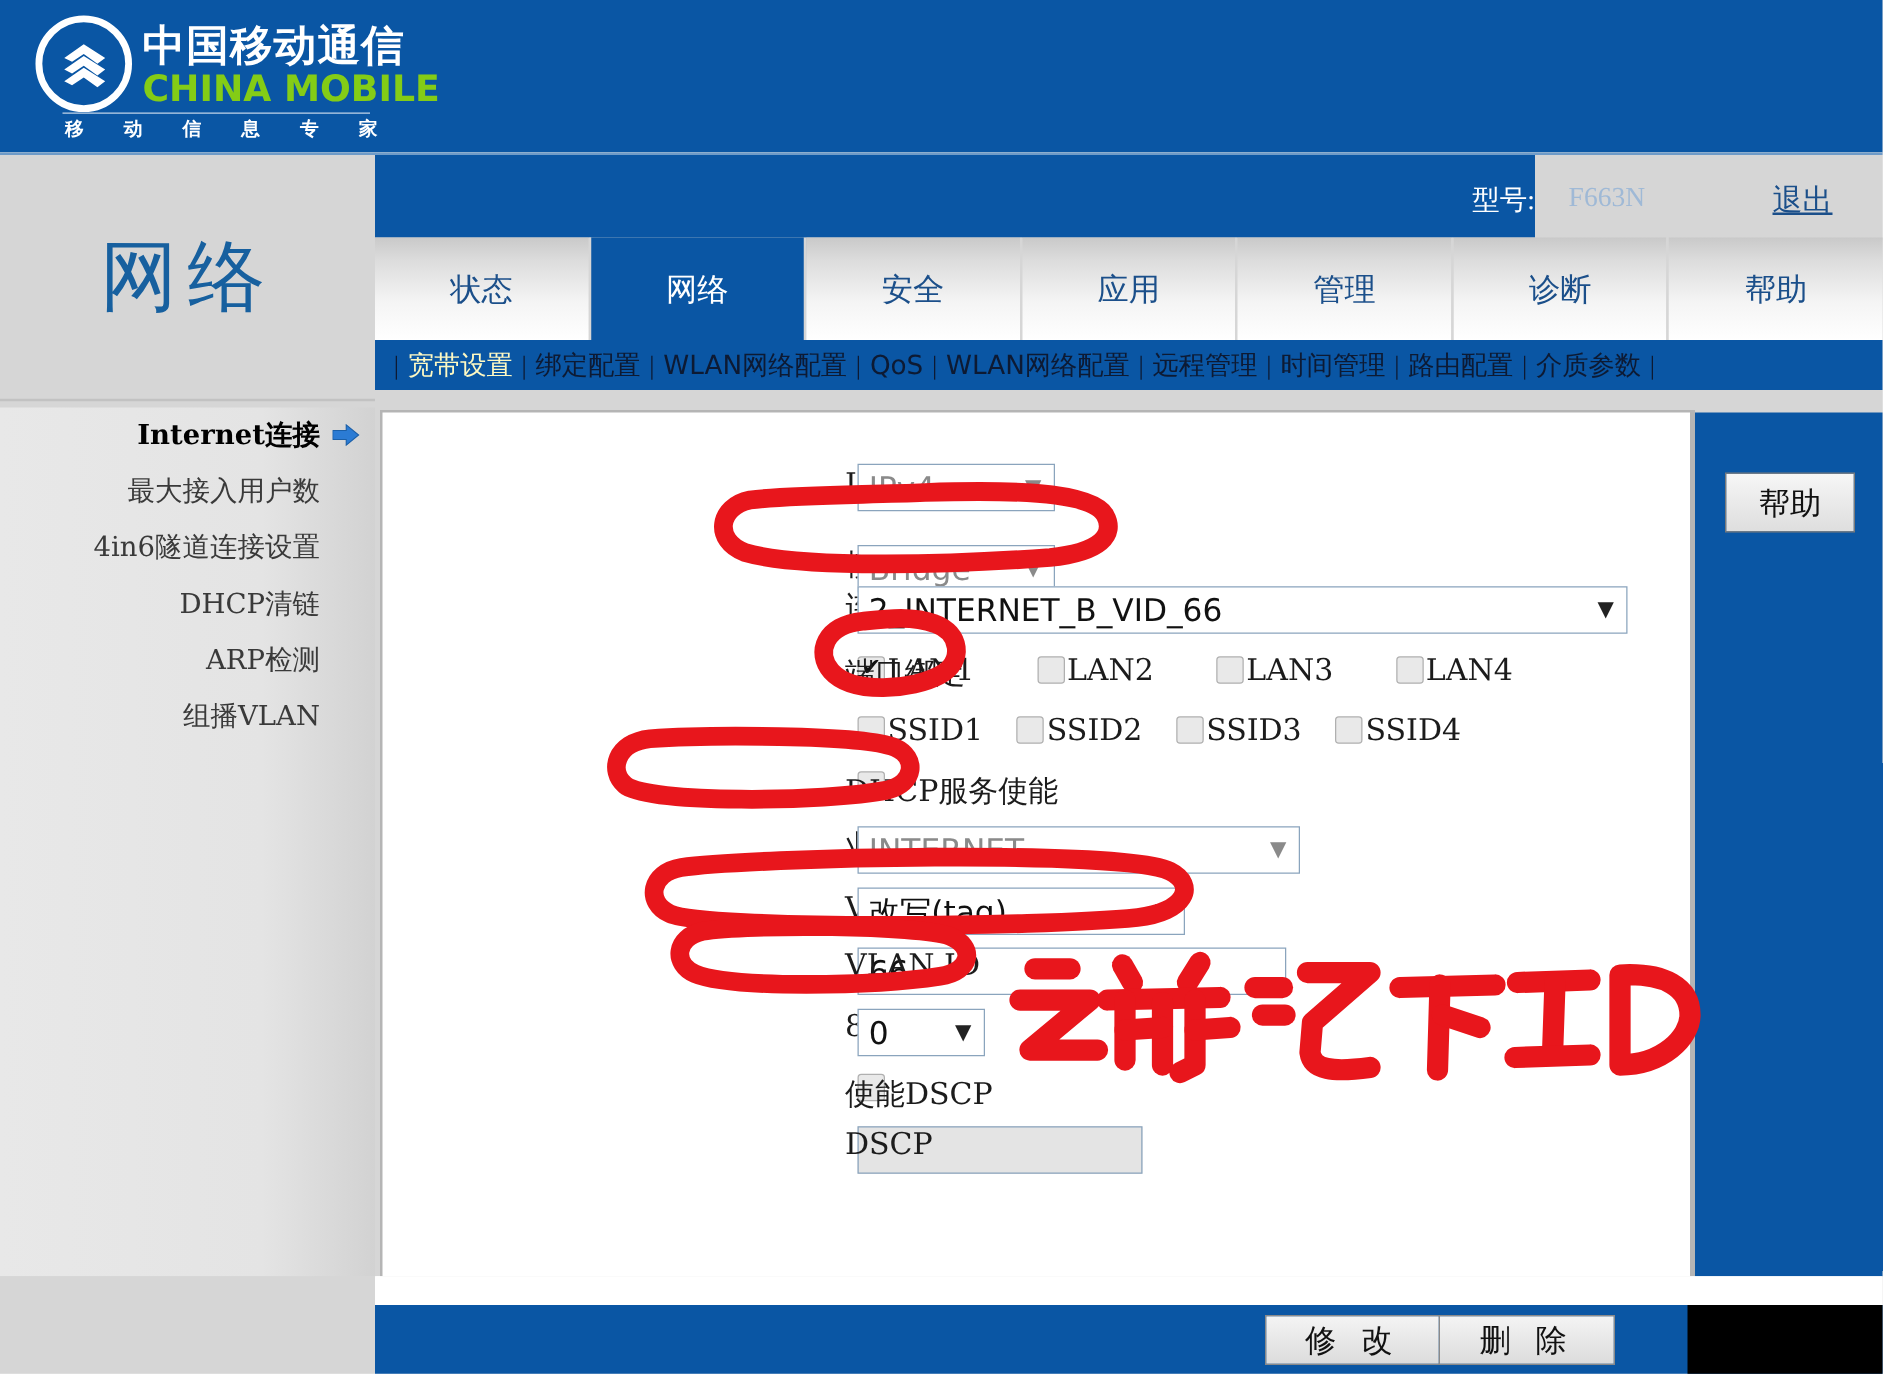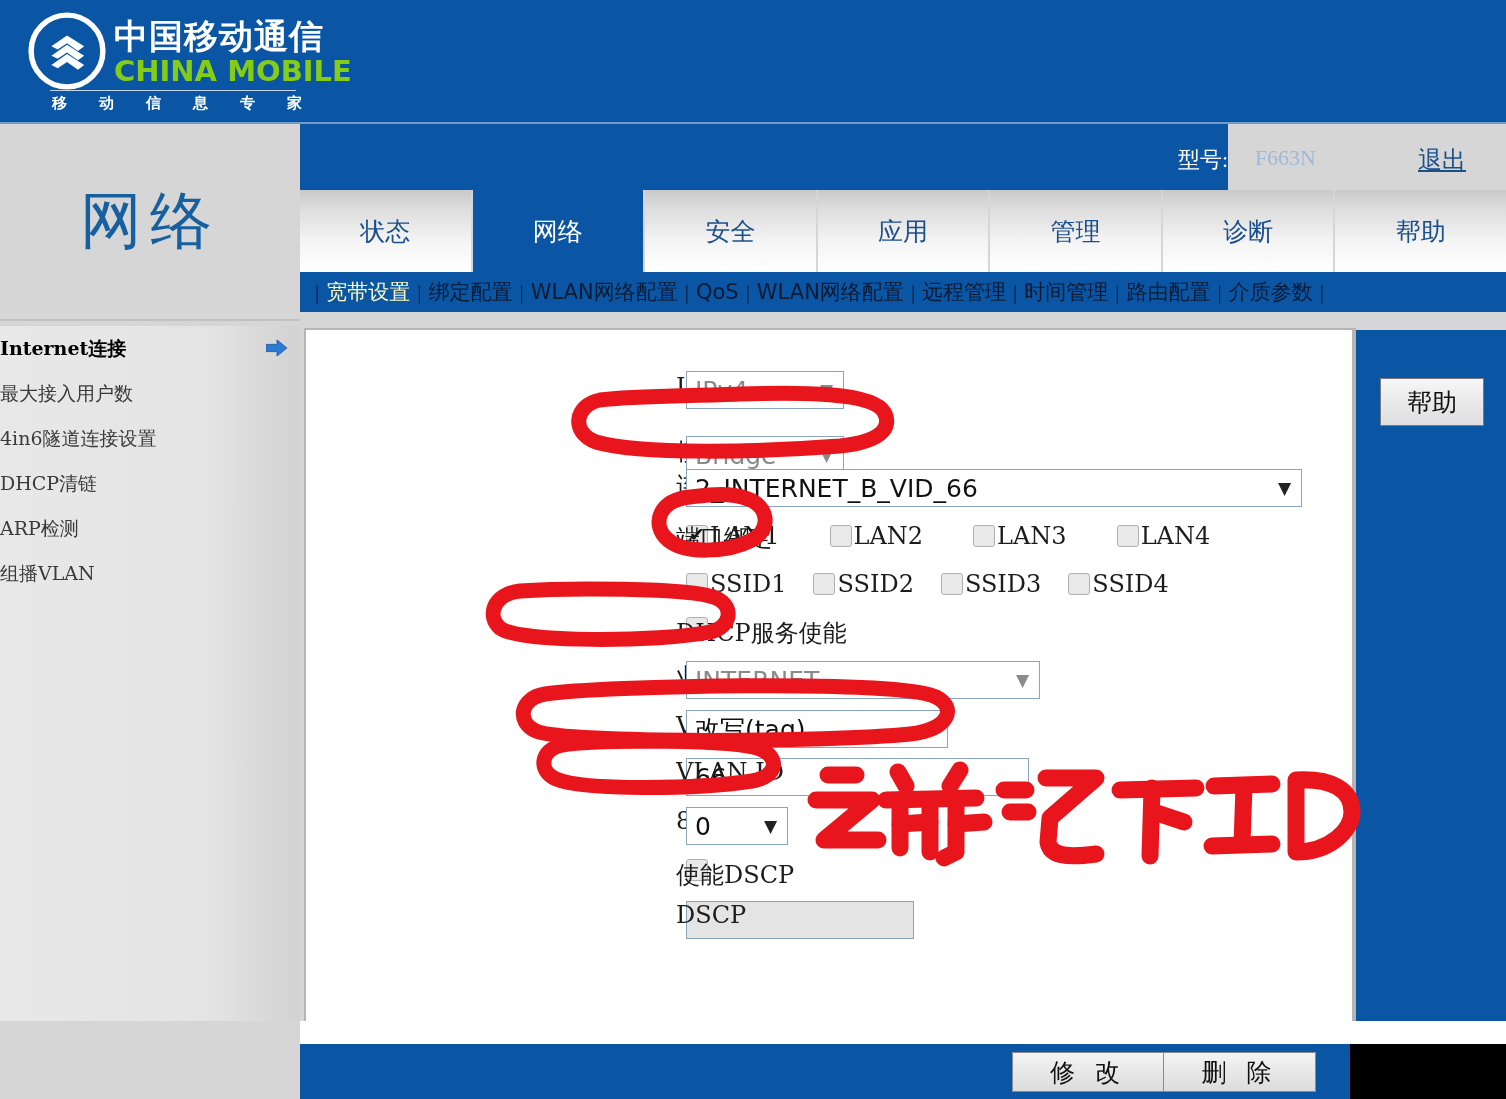--- a/index.html
+++ b/index.html
@@ -49,22 +49,22 @@
   }
   #left-panel-sep{
     position:absolute;left:0;top:195px;width:300px;height:2px;background:#c2c2c2;
   }
   #sidebar{
     position:absolute;left:0;top:202px;width:300px;height:695px;
     background:linear-gradient(to right,#e8e8e8 0%,#e4e4e4 70%,#d2d2d2 100%);
     border-right:1px solid #b9b9b9;
   }
   .side-item{
-    height:45px;line-height:45px;text-align:left;padding-right:44px;
-    font-size:19px;color:#3a3a3a;white-space:nowrap;
+    height:45px;line-height:45px;text-align:right;padding-right:44px;
+    font-size:22px;color:#3a3a3a;white-space:nowrap;
     font-family:"DejaVu Serif","Liberation Serif",serif;
   }
   .side-item.active{color:#000;font-weight:bold;position:relative;}
   .side-arrow{
     position:absolute;right:12px;top:13px;width:22px;height:18px;
   }
   #left-bottom{
     position:absolute;left:0;top:1021px;width:300px;height:78px;
     background:#d6d6d6;
   }
@@ -184,21 +184,21 @@
     background:#0a56a4;
   }
   #footer-gap{
     position:absolute;left:300px;top:1021px;width:1206px;height:23px;background:#ffffff;
   }
   #footer-black{
     position:absolute;left:1350px;top:1044px;width:156px;height:55px;background:#000;
   }
   #btnbar{position:absolute;left:712px;top:8px;display:flex;}
   .btn{
-    width:152px;height:40px;box-sizing:border-box;
+    width:140px;height:40px;box-sizing:border-box;
     background:linear-gradient(to bottom,#f4f4f4,#dcdcdc);
     border:1px solid #8a8a8a;
     display:flex;align-items:center;justify-content:center;
     font-size:25px;color:#111;letter-spacing:6px;cursor:pointer;
     font-family:"DejaVu Serif","Liberation Serif",serif;
   }
   .btn + .btn{border-left:none;}
   
   #ink{position:absolute;left:0;top:0;width:1506px;height:1099px;pointer-events:none;}
 </style>

